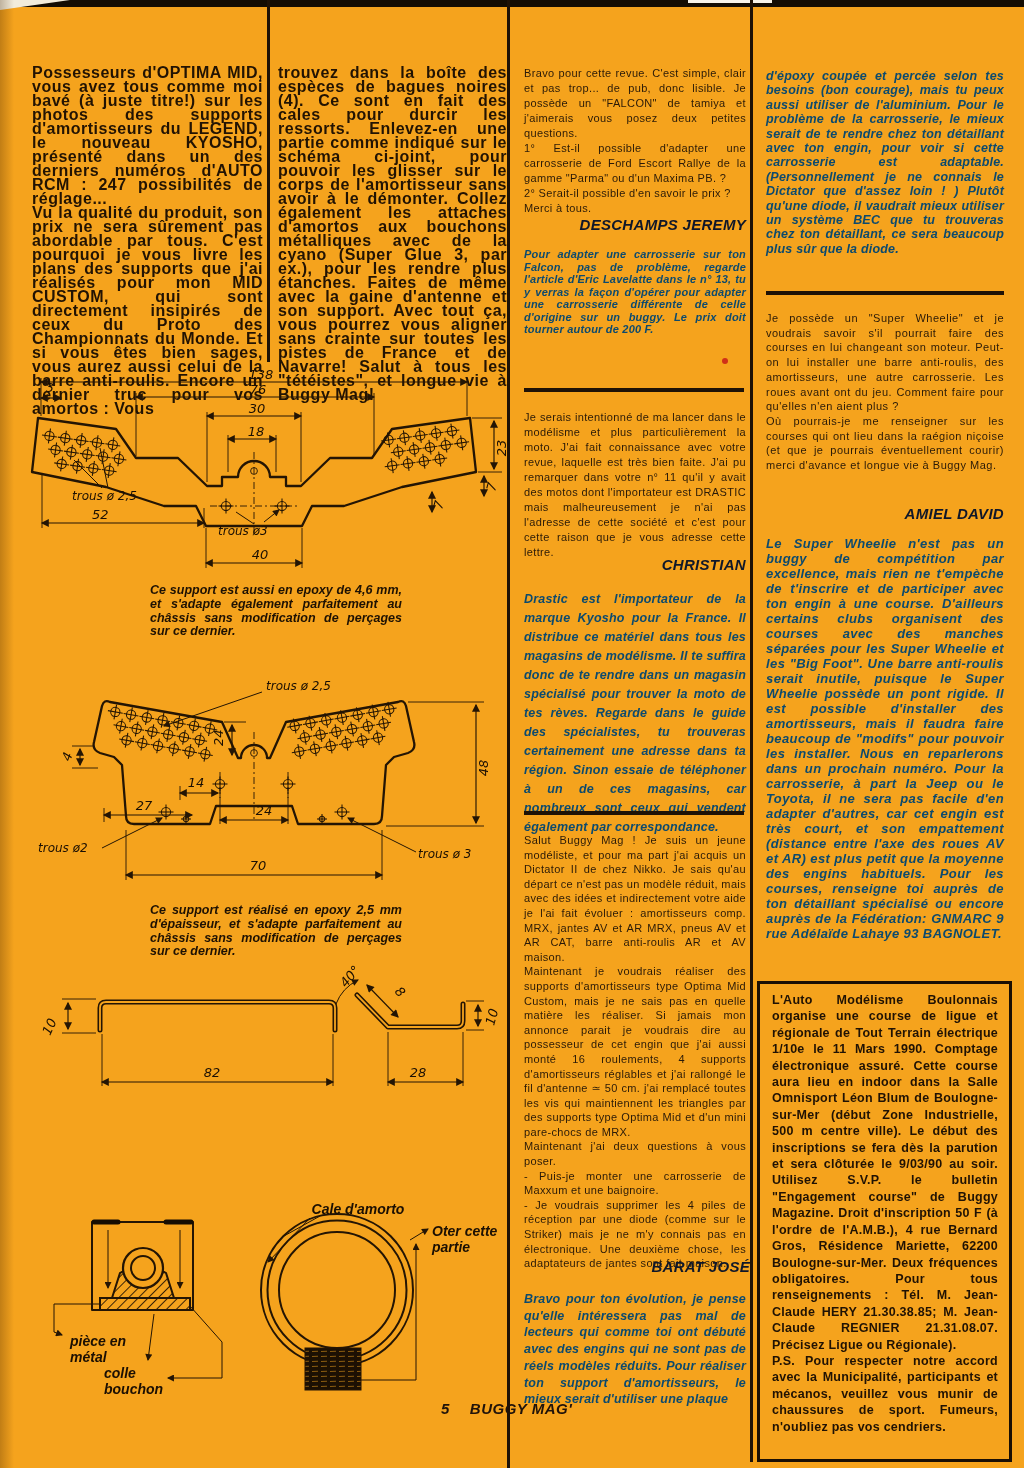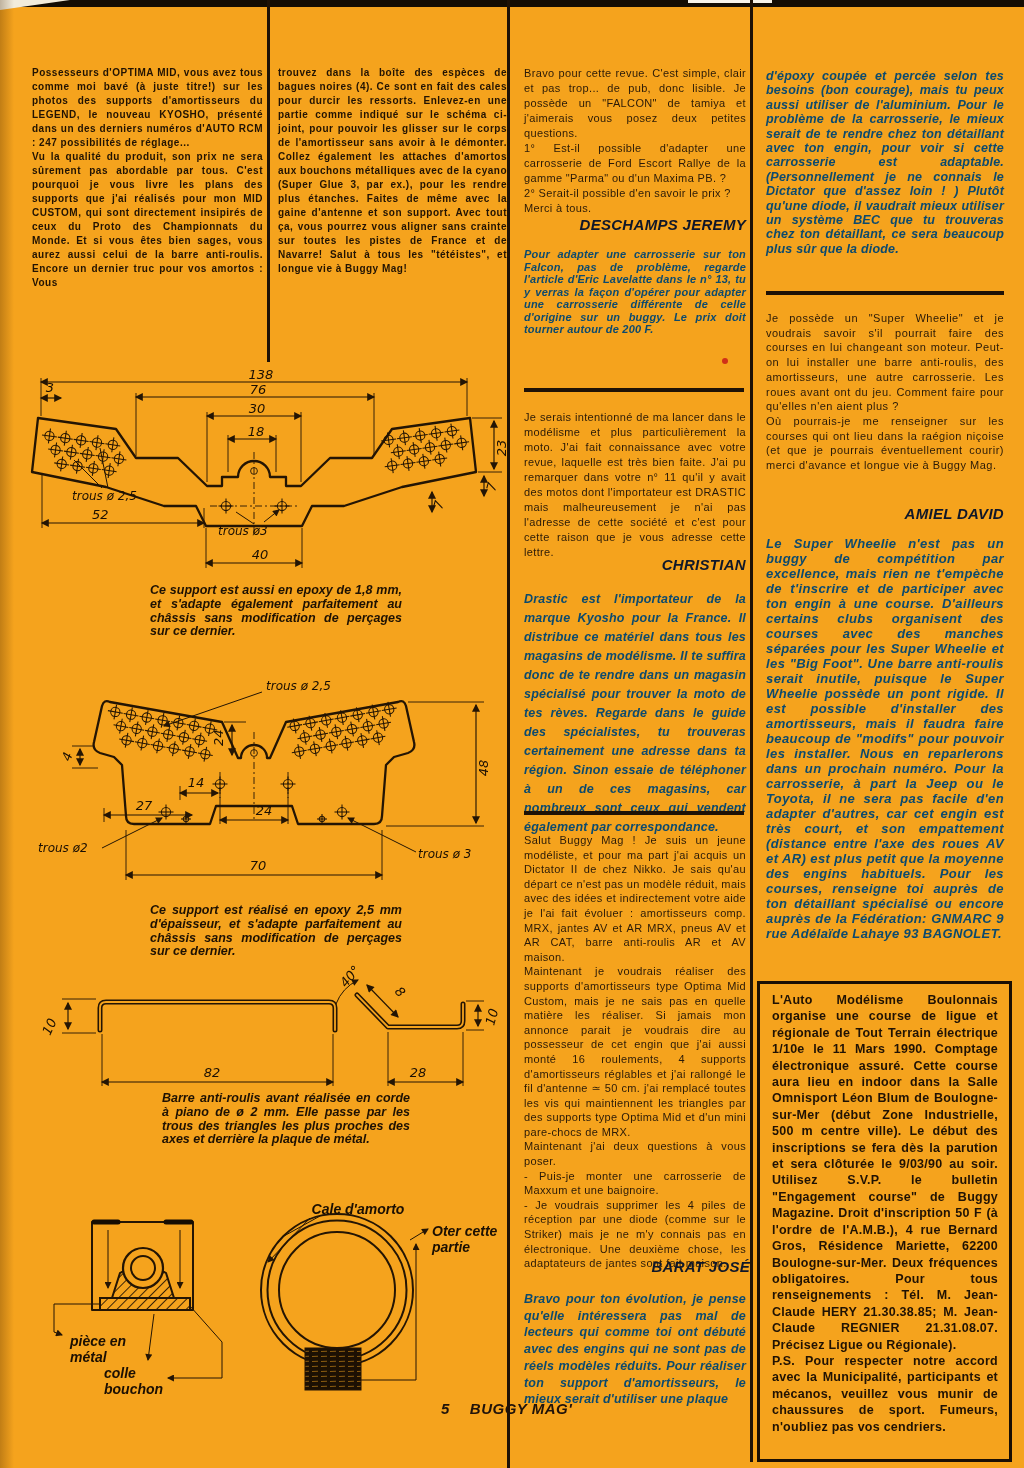--- a/index.html
+++ b/index.html
@@ -1,20 +1,20 @@
 <!DOCTYPE html>
 <html lang="fr"><head>
 <meta charset="utf-8">
 <style>
   html,body{margin:0;padding:0;background:#888;}
   .page{position:relative;width:1024px;height:1468px;background:#f5a31d;overflow:hidden;
         font-family:"Liberation Sans",sans-serif;color:#261503;}
   .abs{position:absolute;}
   
-  .intro{font-weight:bold;font-size:10px;line-height:14px;letter-spacing:.5px;
+  .intro{font-weight:bold;font-size:16px;line-height:14px;letter-spacing:.5px;
          text-align:justify;color:#221303;}
   .intro p{margin:0;}
   .ltr{position:absolute;font-size:11px;line-height:15px;letter-spacing:.35px;
        text-align:justify;white-space:pre-line;color:#2a1a08;}
   .rep{position:absolute;font-style:italic;font-weight:bold;font-size:12.5px;line-height:19px;
        text-align:justify;white-space:pre-line;color:#0c4a6e;letter-spacing:.2px;}
   .sig{position:absolute;font-style:italic;font-weight:bold;font-size:15px;
        text-align:right;color:#0f172a;letter-spacing:.3px;}
   .dtitle{position:absolute;font-style:italic;font-weight:bold;font-size:13px;
           text-align:center;color:#1e1103;letter-spacing:.3px;}
@@ -175,21 +175,21 @@
       <text class="dt" x="36" y="26" text-anchor="middle">3</text>
       <text class="dt" transform="translate(492,82) rotate(-90)" text-anchor="middle">23</text>
       <text class="dt" transform="translate(481,126) rotate(-75)">7</text>
       <text class="dt" transform="translate(428,144) rotate(-75)">7</text>
       <text class="dt" x="78" y="153">52</text>
       <text class="dt" x="246" y="193" text-anchor="middle">40</text>
       <text class="dts" x="58" y="134">trous ø 2,5</text>
       <text class="dts" x="204" y="169">trous ø3</text>
     </svg>
 
-    <div class="caption" style="left:136px;top:236px;width:252px">Ce support est aussi en epoxy de 1,8 mm, et s'adapte également parfaitement au châssis sans modification de perçages sur ce dernier.</div>
+    <div class="caption" style="left:136px;top:236px;width:252px">Ce support est aussi en epoxy de 4,6 mm, et s'adapte également parfaitement au châssis sans modification de perçages sur ce dernier.</div>
 
 
     <svg class="abs" style="left:0;top:324px" width="496" height="222" viewBox="0 0 496 222">
       <path class="ol" d="M96 30 L208 50 L224 86 L227 86 A13 13 0 0 1 253 86 L256 86 L272 50 L384 30 Q390 27 392 34 L400 70 Q402 78 394 81 L380 85 L372 93 L368 144 Q368 152 360 152 L284 152 L278 134 L202 134 L196 152 L120 152 Q112 152 112 144 L108 93 L100 85 L86 81 Q78 78 80 70 L88 34 Q90 27 96 30 Z"></path>
       <g>
         <circle class="ext" cx="240" cy="81" r="3.4"></circle>
         <line class="cl" x1="240" y1="60" x2="240" y2="150"></line>
         <line class="cl" x1="206" y1="100" x2="206" y2="126"></line>
         <line class="cl" x1="274" y1="100" x2="274" y2="126"></line>
       </g>
@@ -304,21 +304,20 @@
         <line class="dim" x1="464" y1="37" x2="464" y2="58" marker-start="url(#arr)" marker-end="url(#arr)"></line>
       </g>
       <text class="dt" transform="translate(36,68) rotate(-65)">10</text>
       <text class="dt" x="198" y="109" text-anchor="middle">82</text>
       <text class="dt" transform="translate(332,20) rotate(-50)">40°</text>
       <text class="dt" transform="translate(380,24) rotate(46)">8</text>
       <text class="dt" x="404" y="109" text-anchor="middle">28</text>
       <text class="dt" transform="translate(480,58) rotate(-75)">10</text>
     </svg>
 
-    <div class="caption" style="left:148px;top:744px;width:248px">Barre anti-roulis avant réalisée en corde à piano de ø 2 mm. Elle passe par les trous des triangles les plus proches des axes et derrière la plaque de métal.</div>
 
     <svg class="abs" style="left:0;top:826px" width="496" height="245" viewBox="0 0 496 245">
       <g>
         <rect class="ol2" x="78" y="48" width="101" height="88" fill="none"></rect>
         <line class="thick" x1="80" y1="48" x2="104" y2="48"></line>
         <line class="thick" x1="152" y1="48" x2="177" y2="48"></line>
         <path class="hatched" d="M98 124 L106 99 Q129 86 152 99 L160 124 Z"></path>
         <rect class="hatched" x="86" y="124" width="90" height="12"></rect>
         <circle cx="129" cy="94" r="20" fill="#f5a31d" stroke="#241504" stroke-width="2.2"></circle>
         <circle cx="129" cy="94" r="12" fill="#f5a31d" stroke="#241504" stroke-width="2"></circle>

